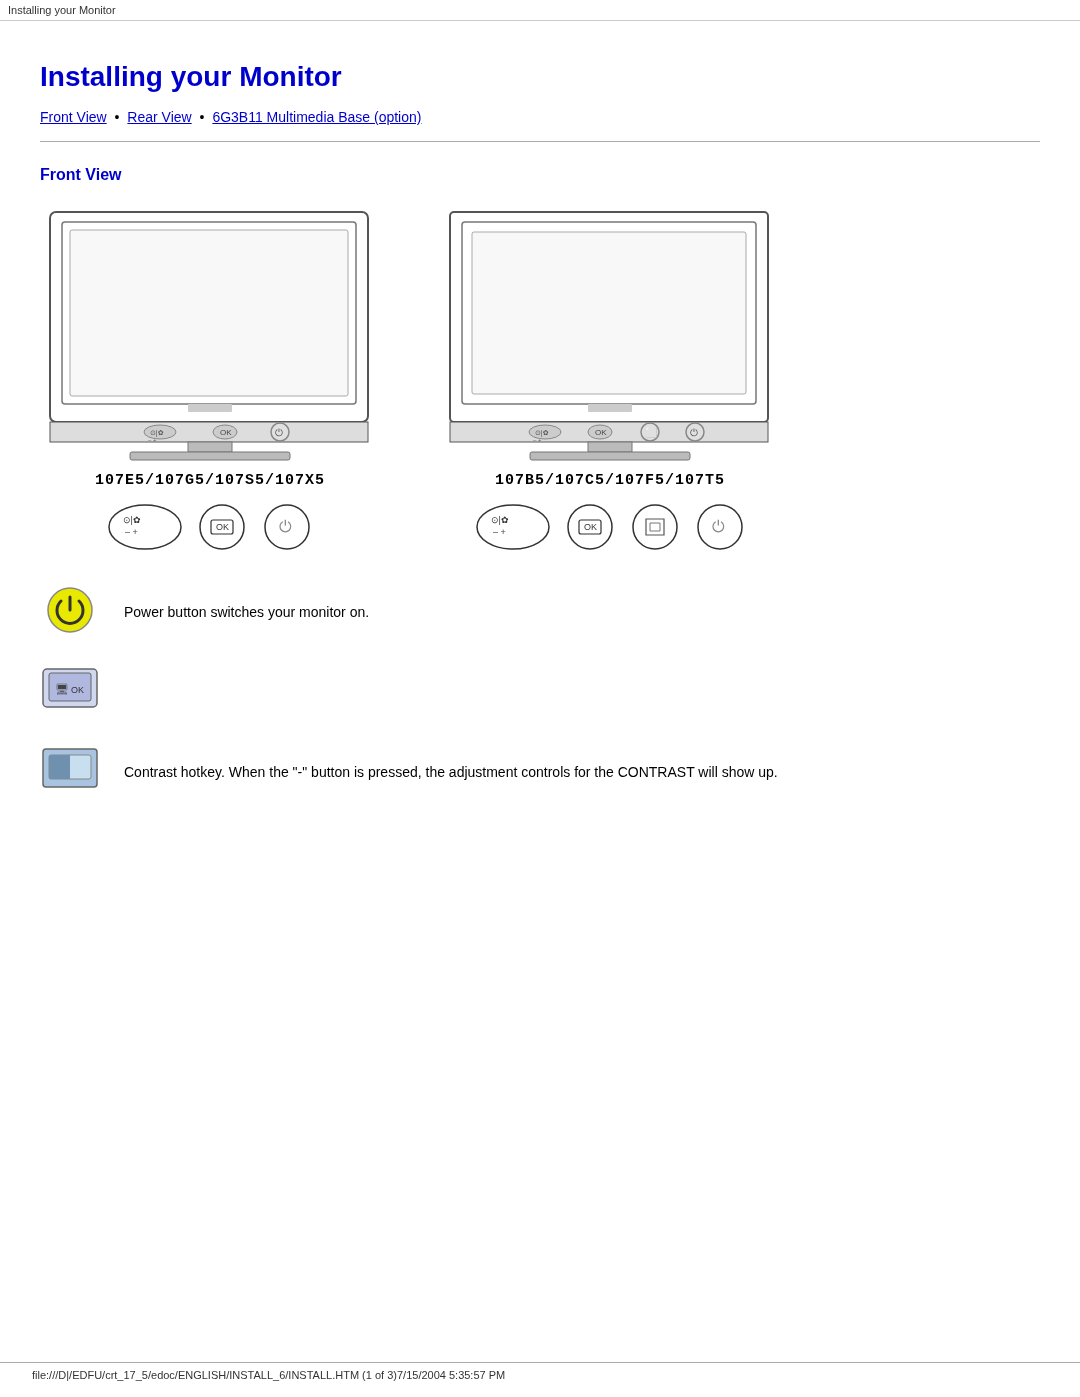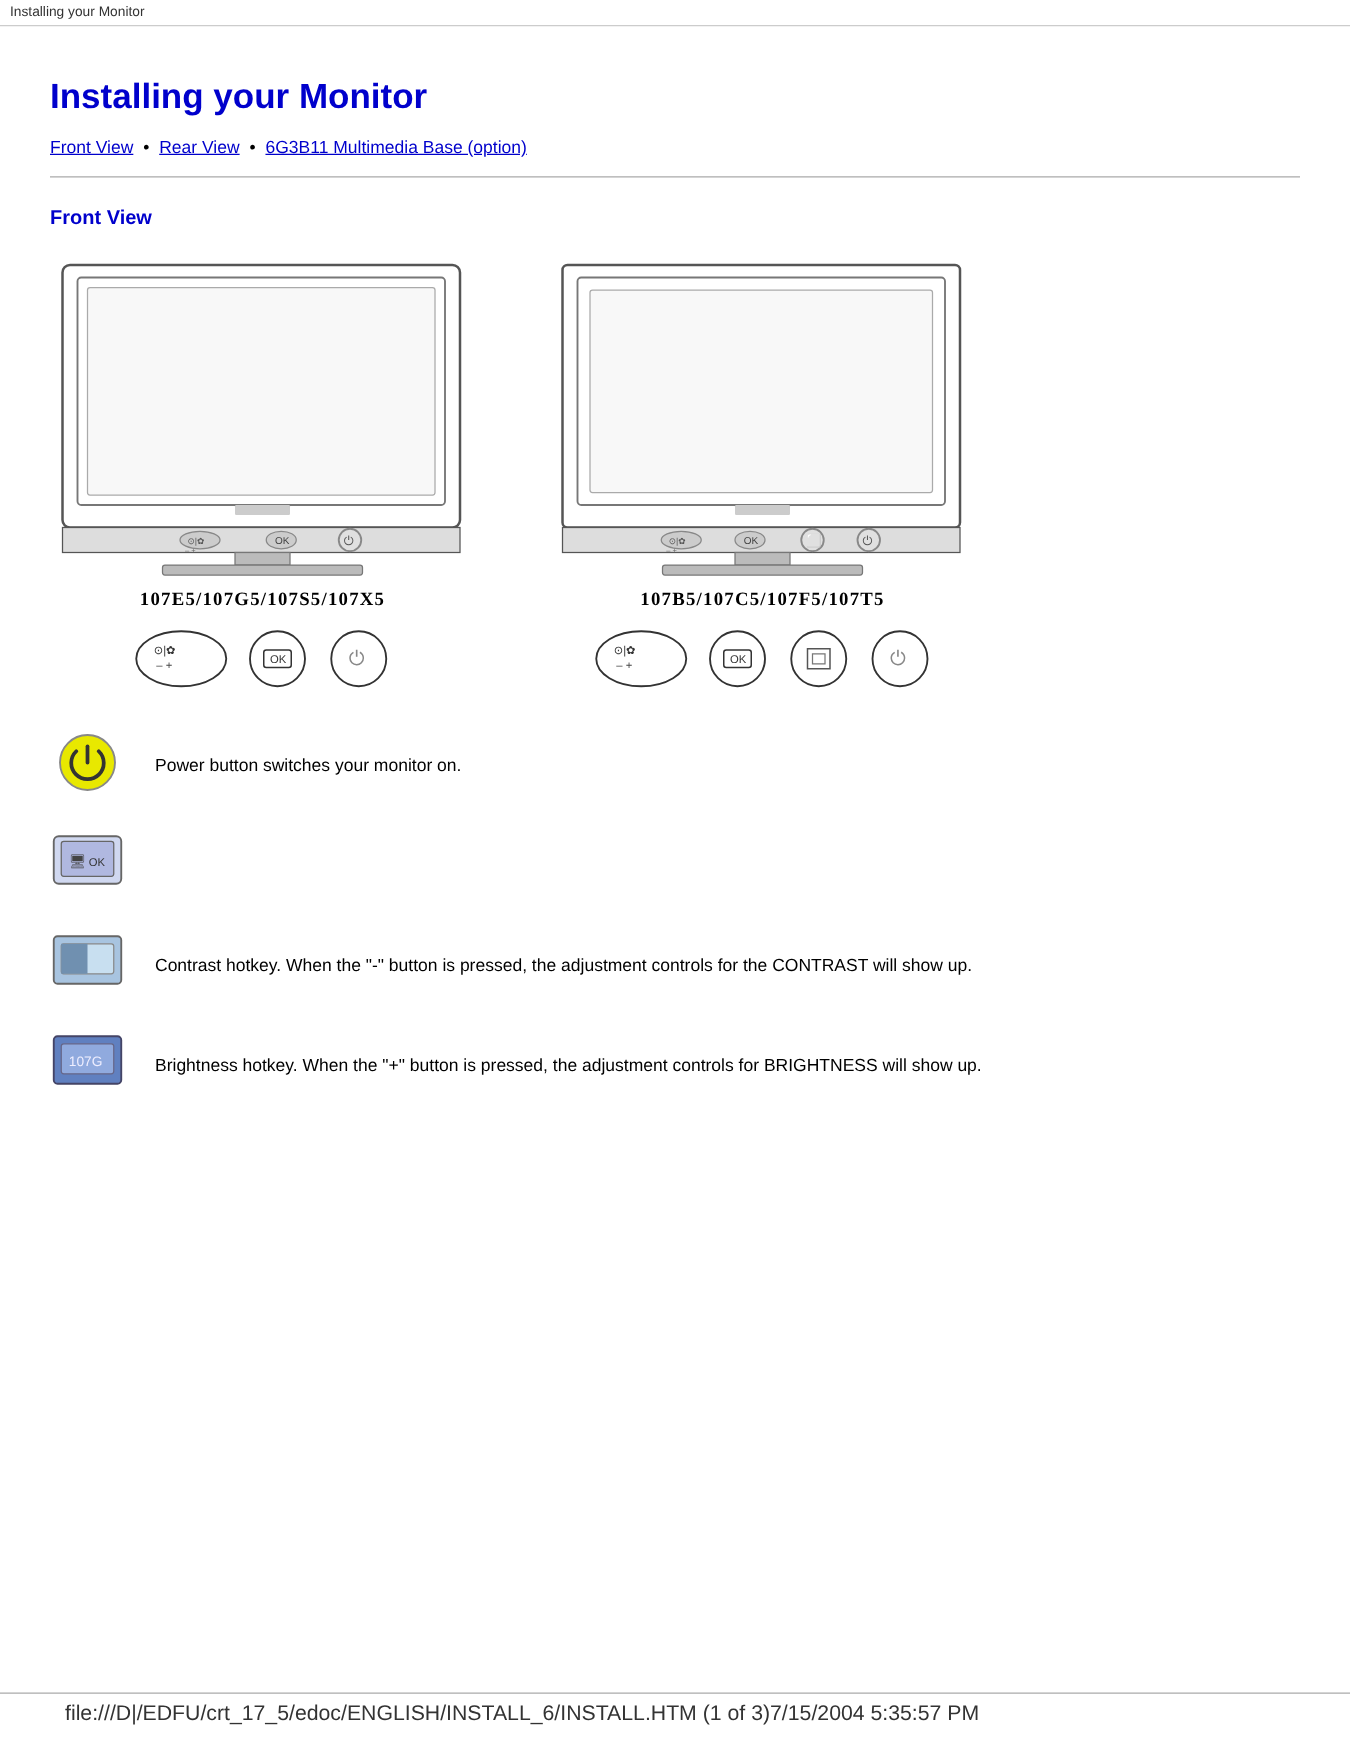--- a/index.html
+++ b/index.html
@@ -76,21 +76,21 @@
     }
 
     .monitor-svg-container {
       width: 340px;
       height: 260px;
     }
 
     .monitor-label {
       font-size: 15px;
       font-weight: bold;
-      font-family: Liberation Serif, serif;
+      font-family: Liberation Mono, monospace;
       letter-spacing: 1px;
       margin: 8px 0 10px 0;
       text-align: center;
     }
 
     .buttons-row {
       display: flex;
       flex-direction: row;
       align-items: center;
       gap: 10px;
@@ -119,22 +119,22 @@
       line-height: 1.5;
       padding-top: 4px;
     }
 
     .footer {
       position: absolute;
       bottom: 10px;
       left: 0;
       right: 0;
       border-top: 1px solid #aaa;
-      padding: 6px 52px;
-      font-size: 17px;
+      padding: 6px 32px;
+      font-size: 11px;
       color: #333;
     }
   </style>
 </head>
 <body>
 
 <div class="browser-tab">
   <span>Installing your Monitor</span>
 </div>
 
@@ -293,30 +293,20 @@
           <svg width="58" height="50" viewBox="0 0 58 50" xmlns="http://www.w3.org/2000/svg">
             <rect x="2" y="4" width="54" height="38" rx="3" fill="#a8c4e0" stroke="#666" stroke-width="1.5"></rect>
             <rect x="8" y="10" width="42" height="24" rx="2" fill="#c8dff0" stroke="#888" stroke-width="1"></rect>
 
             <rect x="8" y="10" width="21" height="24" fill="#7090b0"></rect>
           </svg>
         </div>
         <div class="feature-text">Contrast hotkey. When the "-" button is pressed, the adjustment controls for the CONTRAST will show up.</div>
       </div>
 
-      <div class="feature-row">
-        <div class="feature-icon">
-          <svg width="58" height="50" viewBox="0 0 58 50" xmlns="http://www.w3.org/2000/svg">
-            <rect x="2" y="4" width="54" height="38" rx="3" fill="#6080c0" stroke="#446" stroke-width="1.5"></rect>
-            <rect x="8" y="10" width="42" height="24" rx="2" fill="#90aade" stroke="#668" stroke-width="1"></rect>
-            <text x="14" y="28" font-size="11" fill="#eef">107G</text>
-          </svg>
-        </div>
-        <div class="feature-text">Brightness hotkey. When the "+" button is pressed, the adjustment controls for BRIGHTNESS will show up.</div>
-      </div>
 
     </div>
   </div>
 </div>
 
 <div class="footer">
   <span>file:///D|/EDFU/crt_17_5/edoc/ENGLISH/INSTALL_6/INSTALL.HTM (1 of 3)7/15/2004 5:35:57 PM</span>
 </div>
 
 </body></html>

